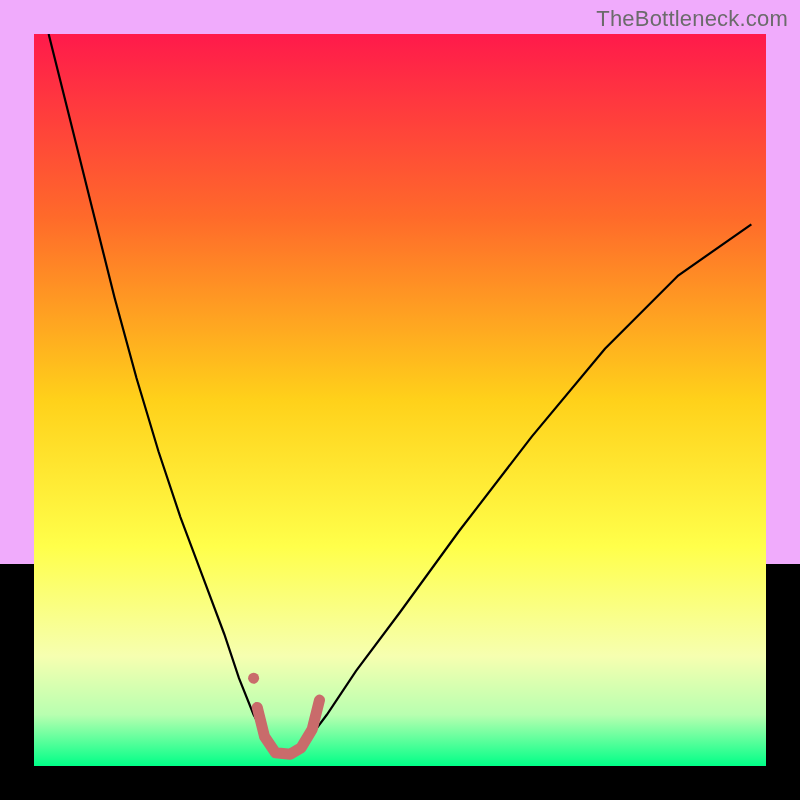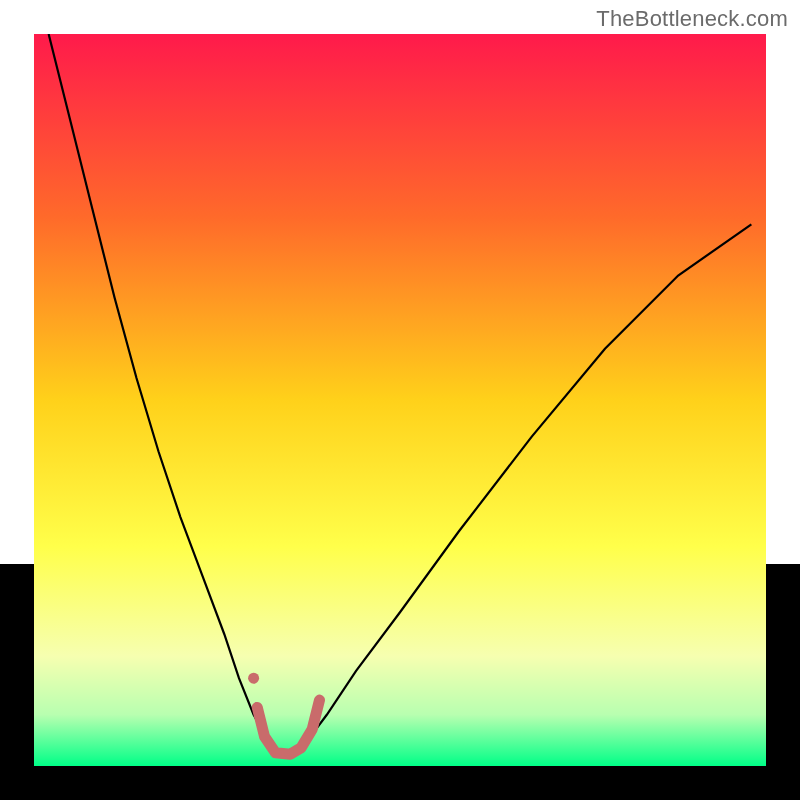--- a/index.html
+++ b/index.html
@@ -8,21 +8,21 @@
     width: 800px;
     height: 800px;
     background: #000;
     font-family: Arial, Helvetica, sans-serif;
     overflow: hidden;
   }
   .frame {
     position: relative;
     width: 800px;
     height: 564px;
-    background: #ffffff;
+    background: #f0abfc;
   }
   .watermark {
     position: absolute;
     top: 6px;
     right: 12px;
     color: #6b6b6b;
     font-size: 22px;
     font-weight: 500;
     letter-spacing: 0.2px;
     z-index: 10;

